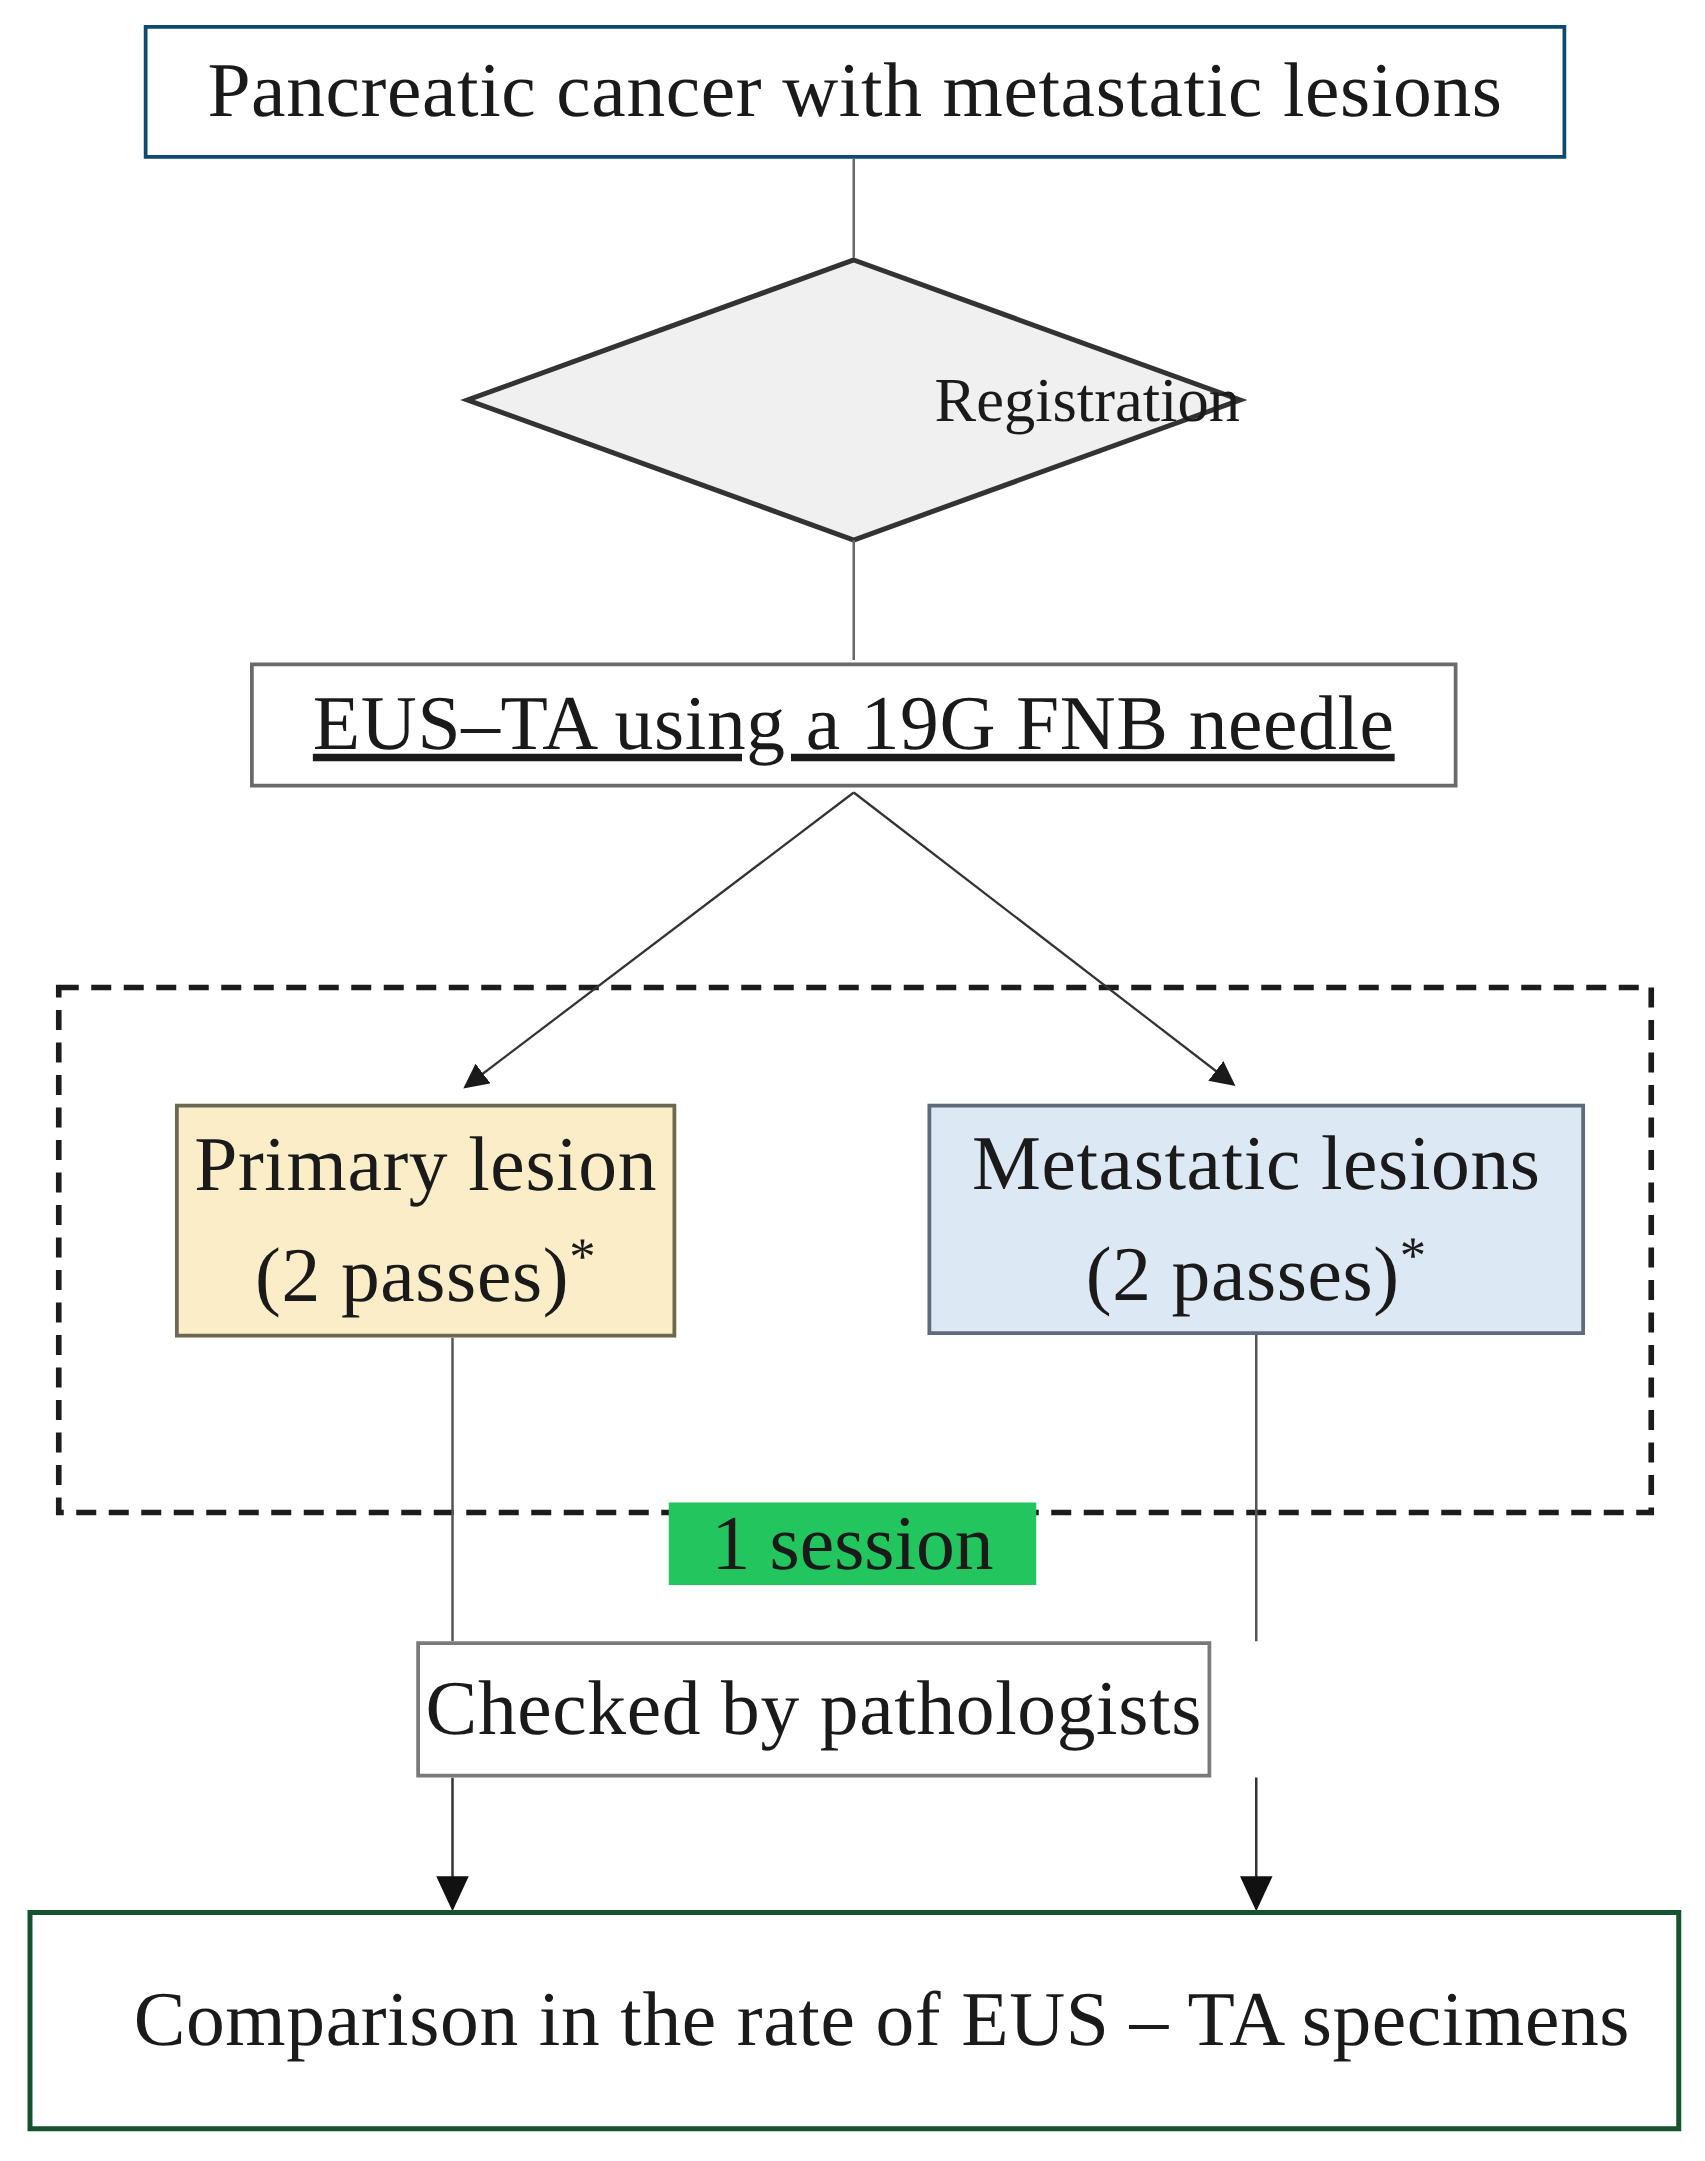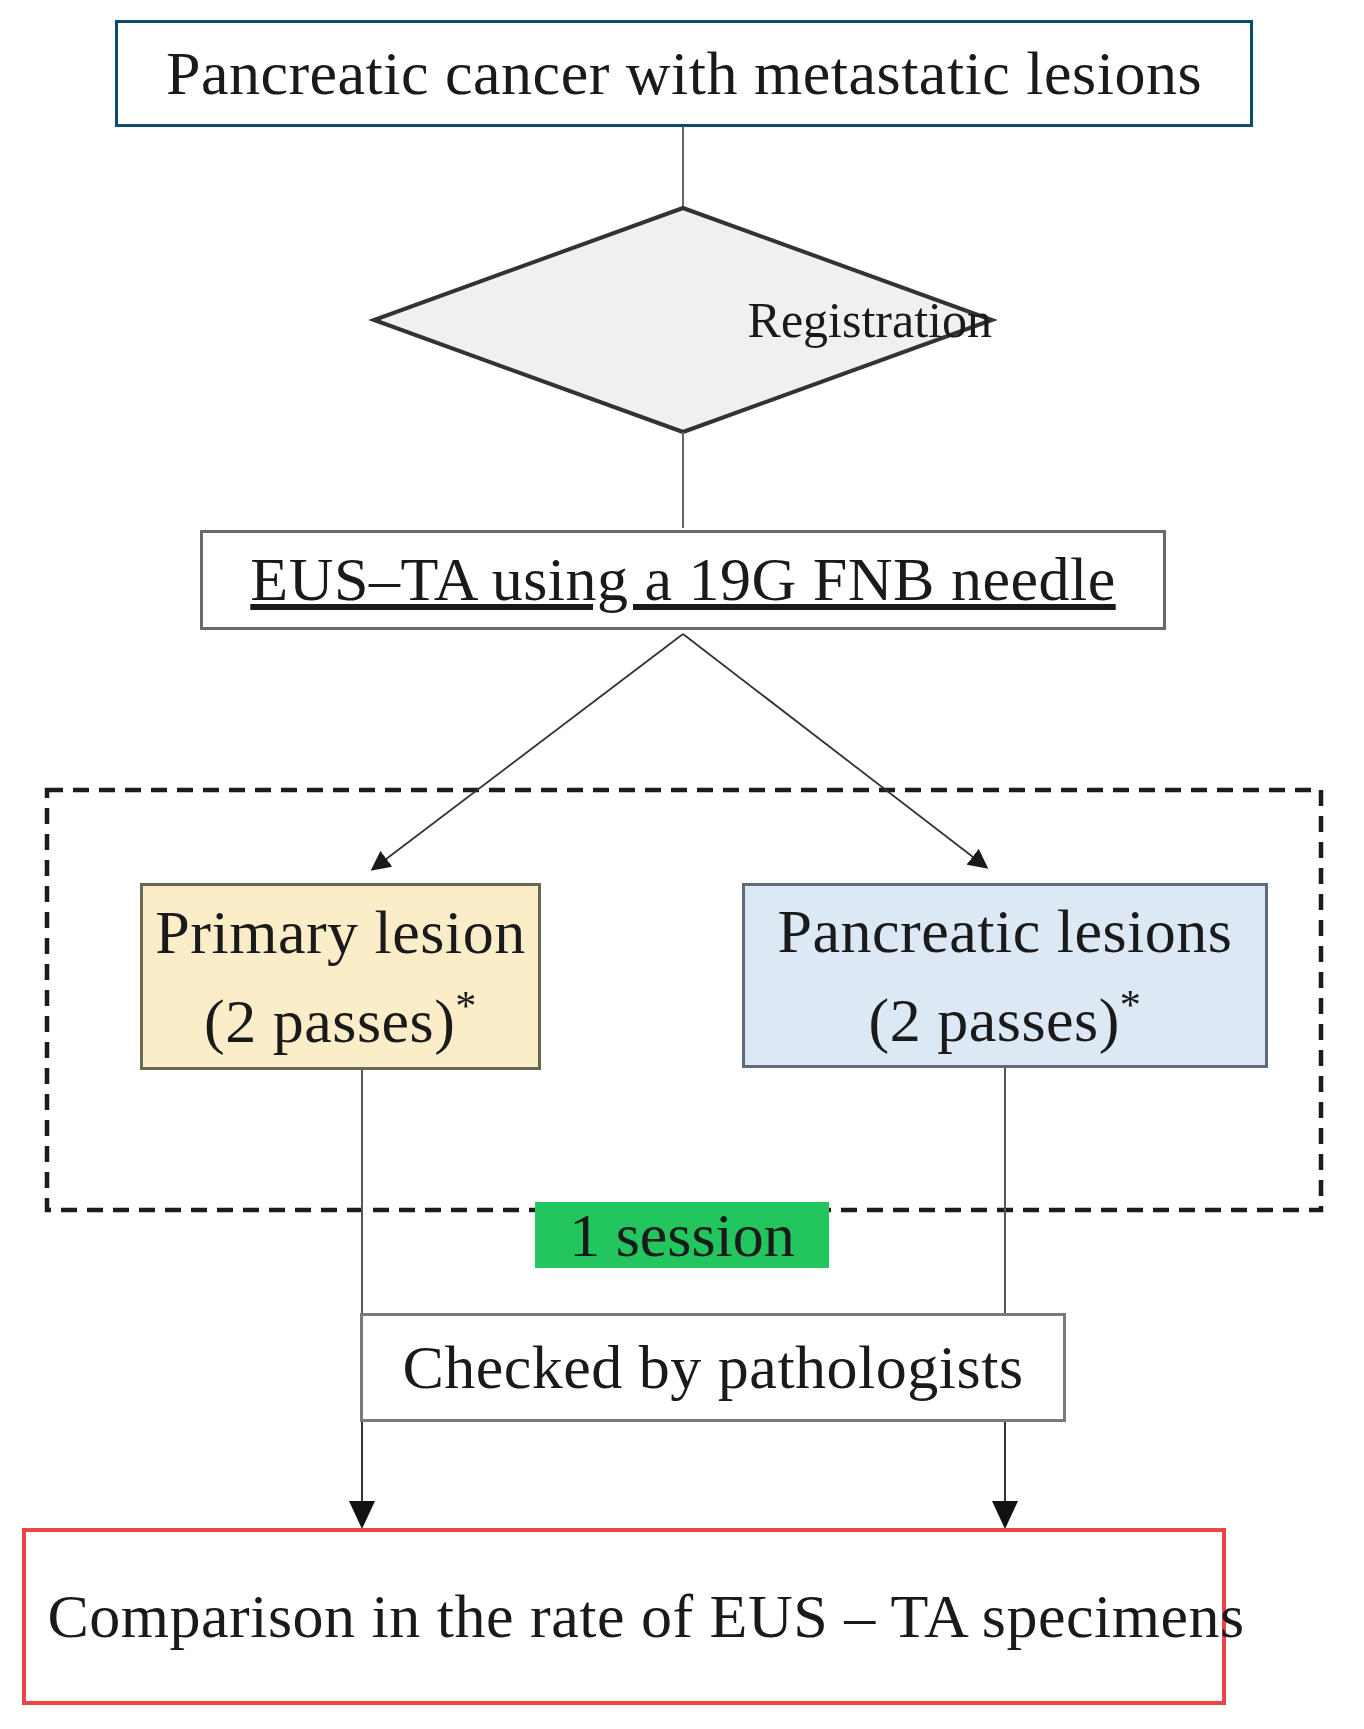--- a/index.html
+++ b/index.html
@@ -68,27 +68,26 @@
   }
   .session-label-wrap span {
     display: inline-block;
     background: #22c55e;
     padding: 0 34px;
     font-size: 62px;
     line-height: 66px;
     margin-top: 30px;
   }
   .node-checked {
-    left: 333px; top: 1313px; width: 706px; height: 109px;
+    left: 333px; top: 1313px; width: 636px; height: 109px;
     border: 3px solid #7a7a7a;
-    margin-left: 27px;
   }
   .node-bottom {
-    left: 22px; top: 1528px; width: 1204px; height: 177px;
-    border: 4px solid #ef4444;
+    left: 22px; top: 1528px; width: 1323px; height: 177px;
+    border: 4px solid #14532d;
     line-height: 1.38;
     padding-left: 44px;
   }
   sup.star {
     font-size: 0.68em;
     line-height: 0;
     vertical-align: super;
   }
 </style>
 </head>
@@ -136,21 +135,21 @@
   </div>
 
   <div class="node node-primary" style="background-color: rgb(250, 237, 200);">
     <div>Primary lesion</div>
     <div>
       <span>(2 passes)</span><sup class="star">*</sup>
     </div>
   </div>
 
   <div class="node node-metastatic" style="background-color: rgb(220, 232, 244);">
-    <div>Pancreatic lesions</div>
+    <div>Metastatic lesions</div>
     <div>
       <span>(2 passes)</span><sup class="star">*</sup>
     </div>
   </div>
 
   <div class="session-label-wrap">
     <span>1 session</span>
   </div>
 
   <div class="node node-checked">

